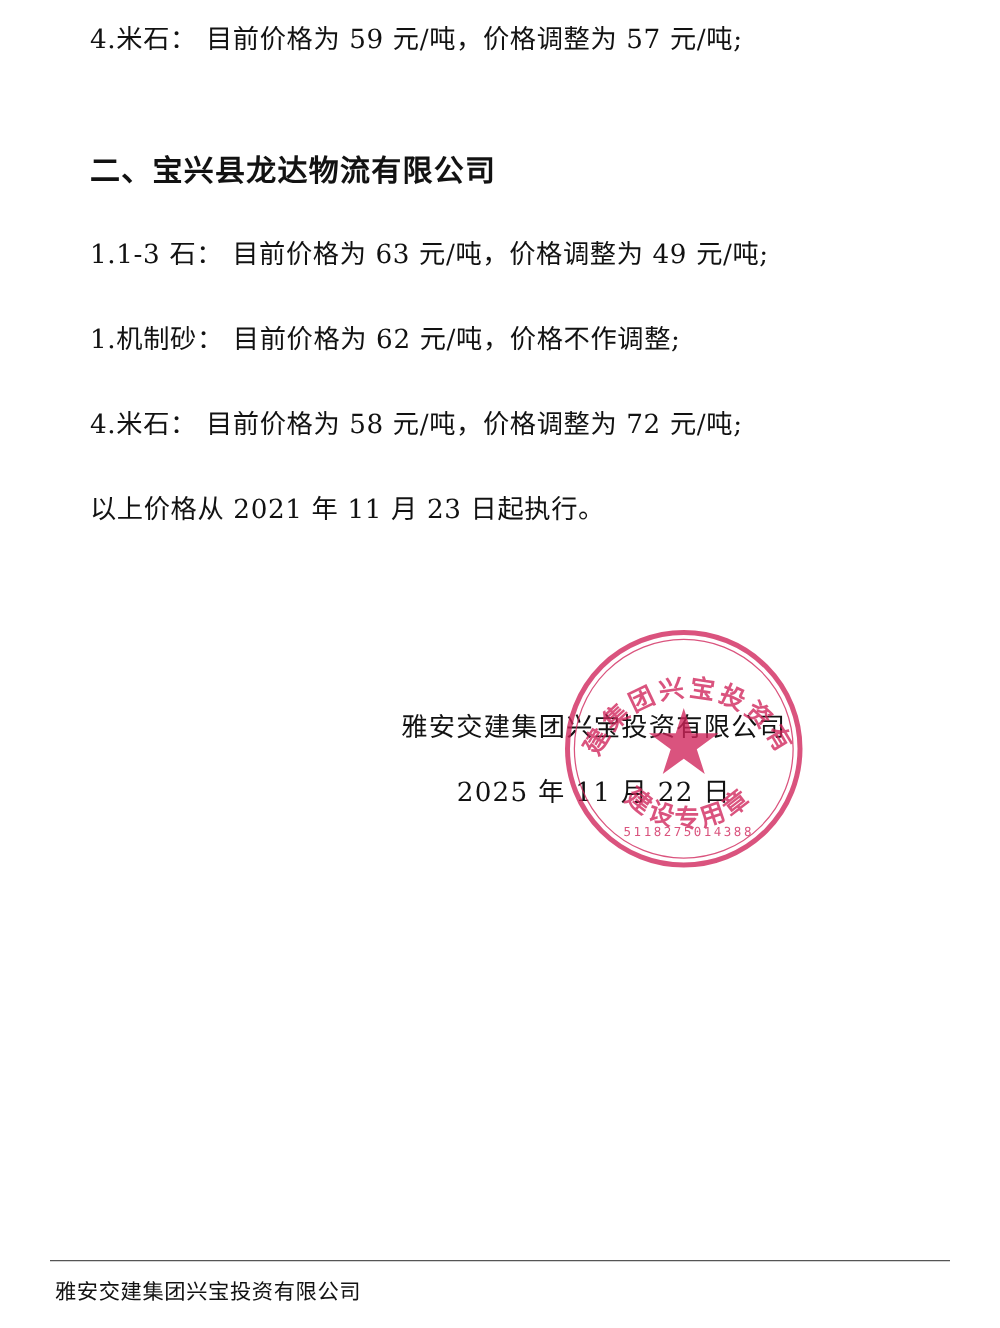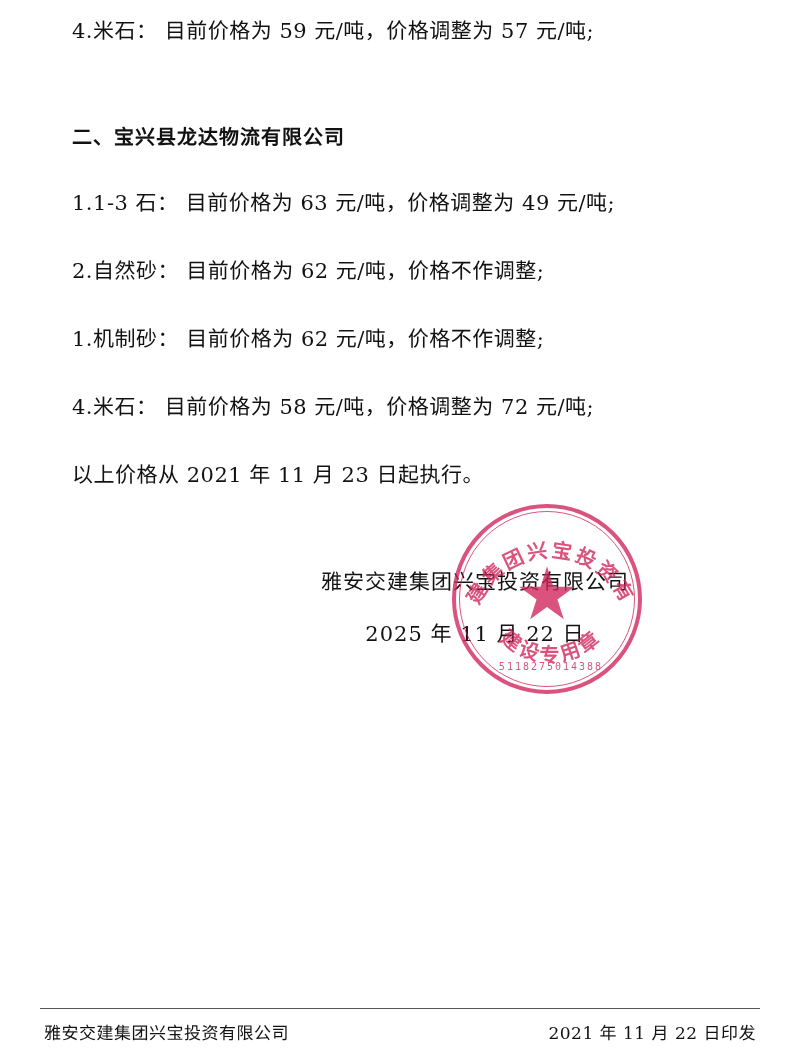--- a/index.html
+++ b/index.html
@@ -33,21 +33,21 @@
     line-height: 47px;
     letter-spacing: 0.5px;
     white-space: nowrap;
   }
 
   .para.first {
     margin-top: 0;
   }
 
   .section-heading {
-    font-size: 20px;
+    font-size: 24px;
     font-weight: bold;
     line-height: 44px;
     letter-spacing: 1px;
     margin-top: 60px;
     margin-bottom: 16px;
     font-family: "DejaVu Sans", "Liberation Sans", sans-serif;
   }
 
   
   .signature-block {
@@ -152,21 +152,20 @@
 
 <div class="page">
 
   <div class="doc-body">
 
     <p class="para first">4.米石： 目前价格为 59 元/吨，价格调整为 57 元/吨;</p>
 
     <h2 class="section-heading">二、宝兴县龙达物流有限公司</h2>
 
     <p class="para">1.1-3 石： 目前价格为 63 元/吨，价格调整为 49 元/吨;</p>
-    <p class="para">2.自然砂： 目前价格为 62 元/吨，价格不作调整;</p>
     <p class="para">1.机制砂： 目前价格为 62 元/吨，价格不作调整;</p>
     <p class="para">4.米石： 目前价格为 58 元/吨，价格调整为 72 元/吨;</p>
     <p class="para">以上价格从 2021 年 11 月 23 日起执行。</p>
 
   </div>
 
   <div class="signature-block">
     <div class="sig-line">雅安交建集团兴宝投资有限公司</div>
     <div class="sig-line">2025 年 11 月 22 日</div>
   </div>
@@ -186,17 +185,16 @@
       </text>
     </svg>
     <div class="seal-star"></div>
     <div class="seal-code">5118275014388</div>
   </div>
 
   <div class="footer">
     <div class="footer-rule"></div>
     <div class="footer-row">
       <span class="footer-left">雅安交建集团兴宝投资有限公司</span>
-      <span class="footer-right">2021 年 11 月 22 日印发</span>
     </div>
   </div>
 
 </div>
 
 </body></html>

